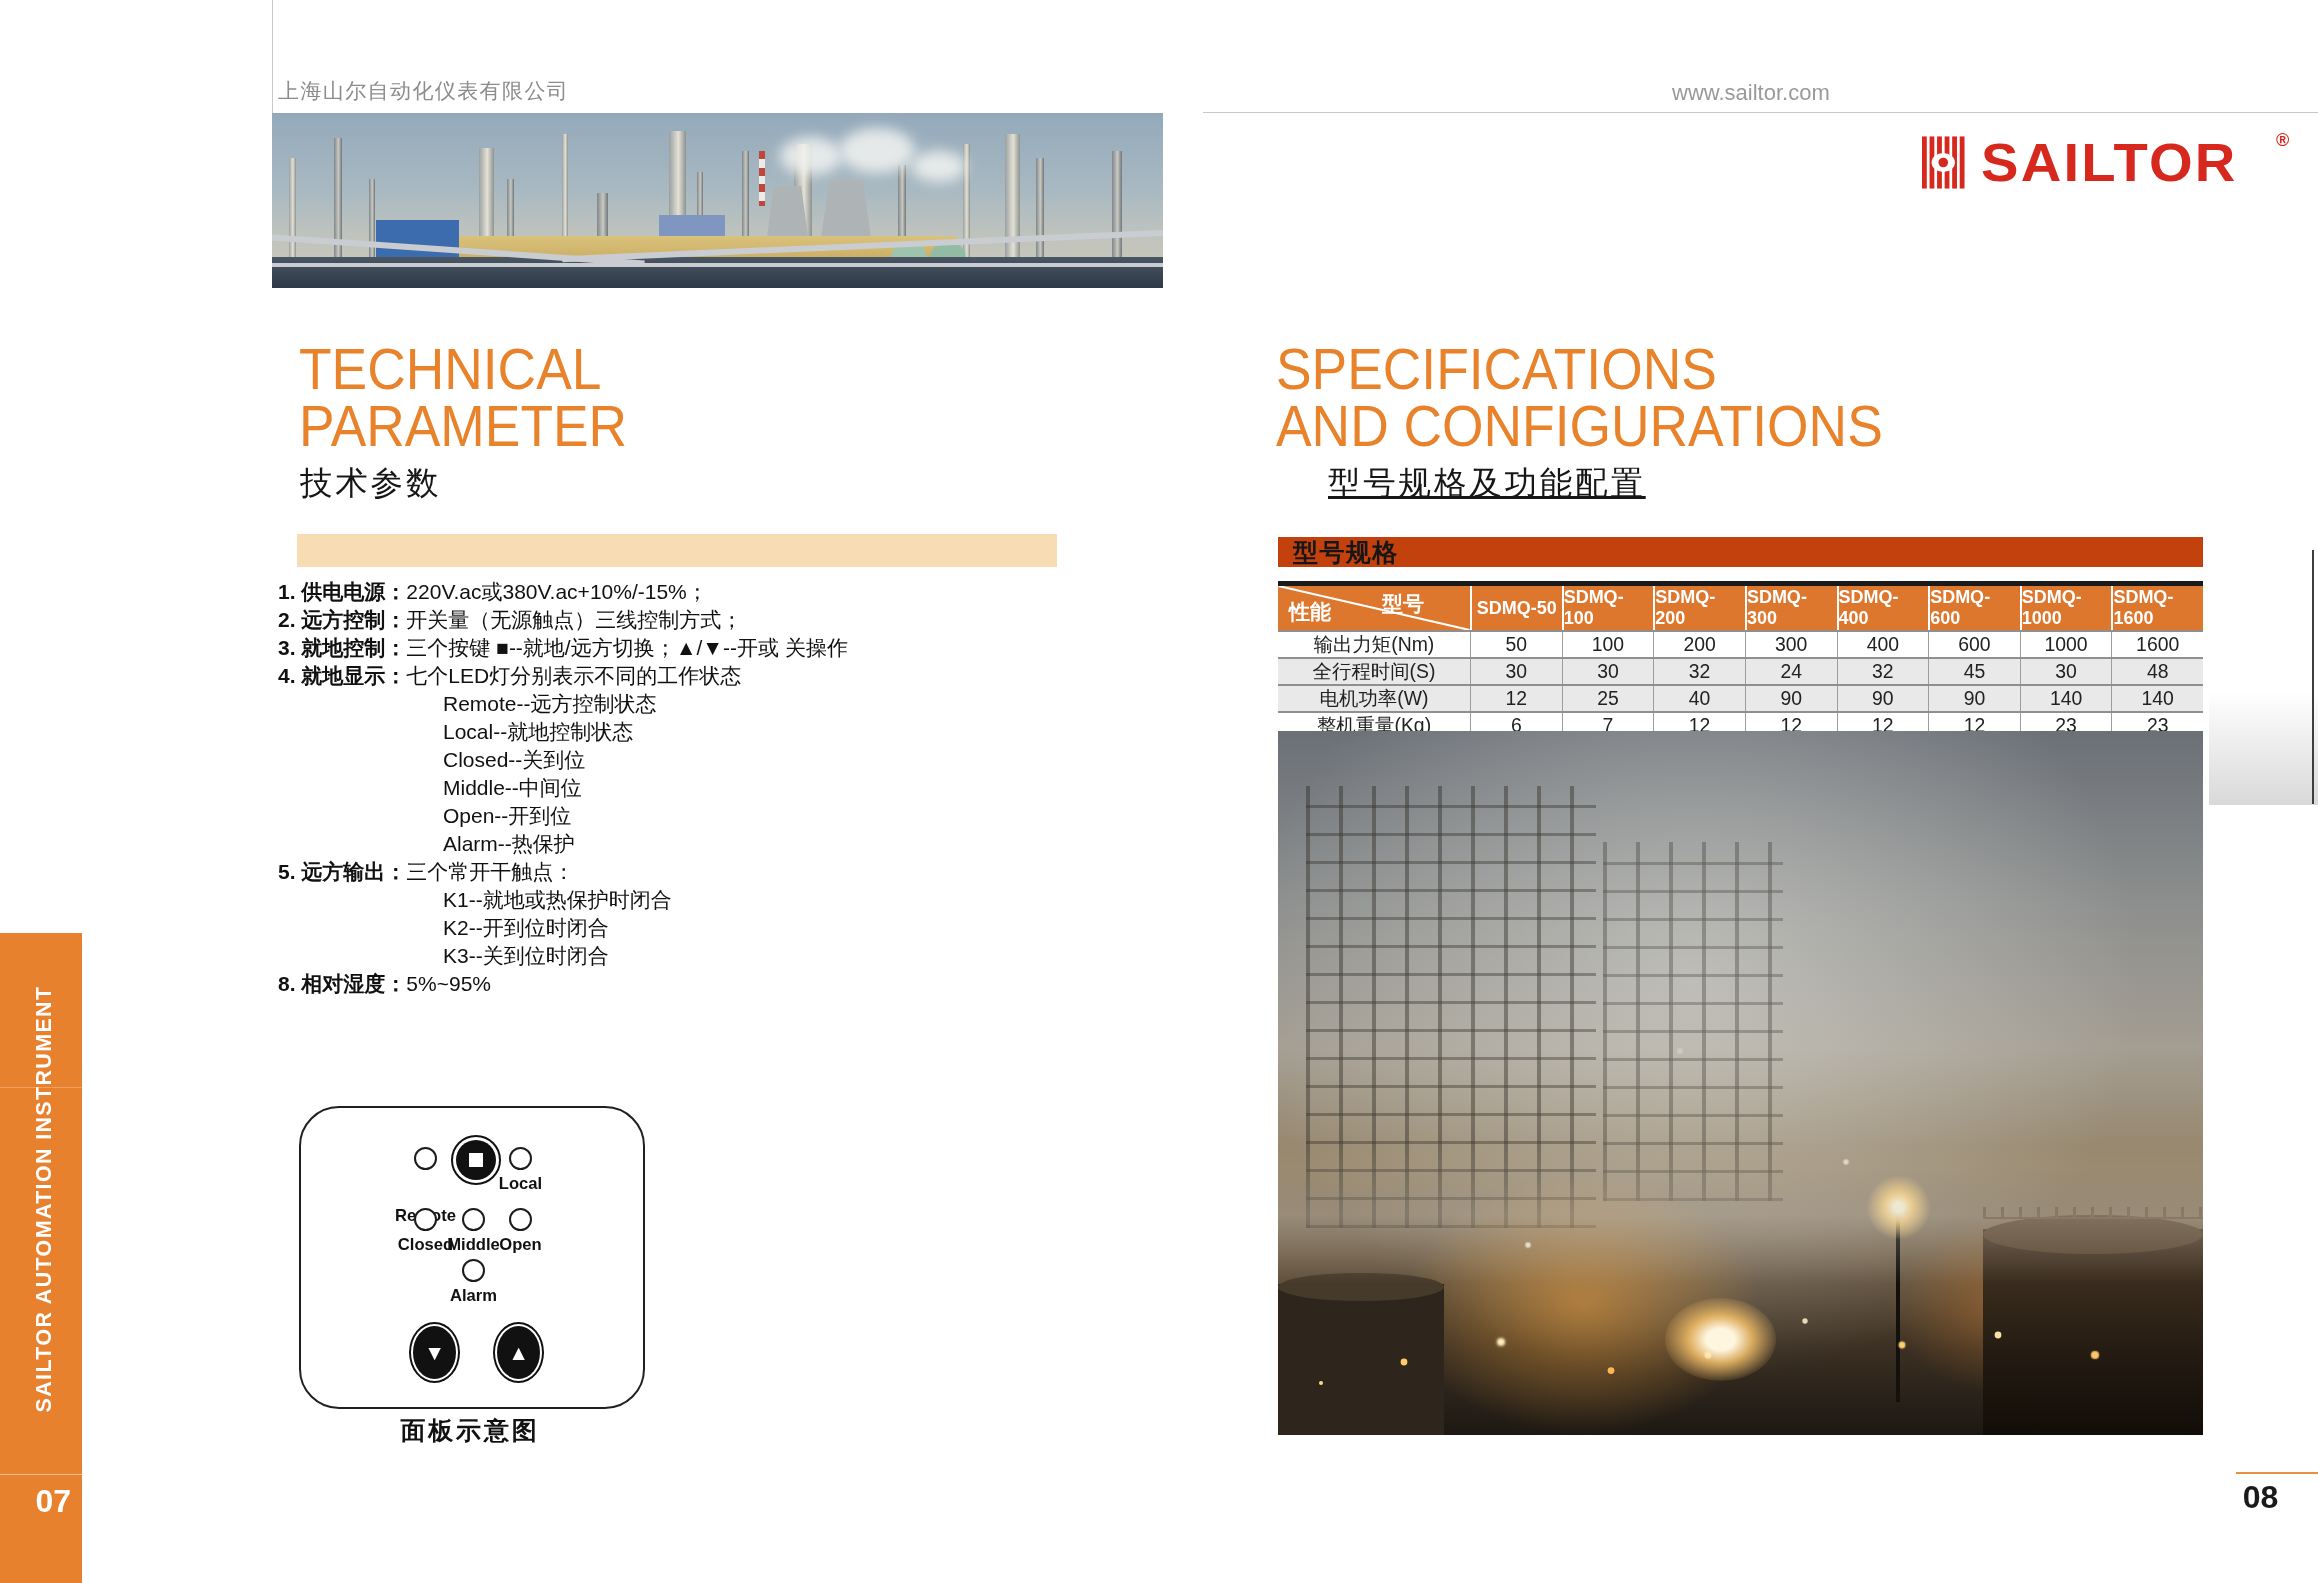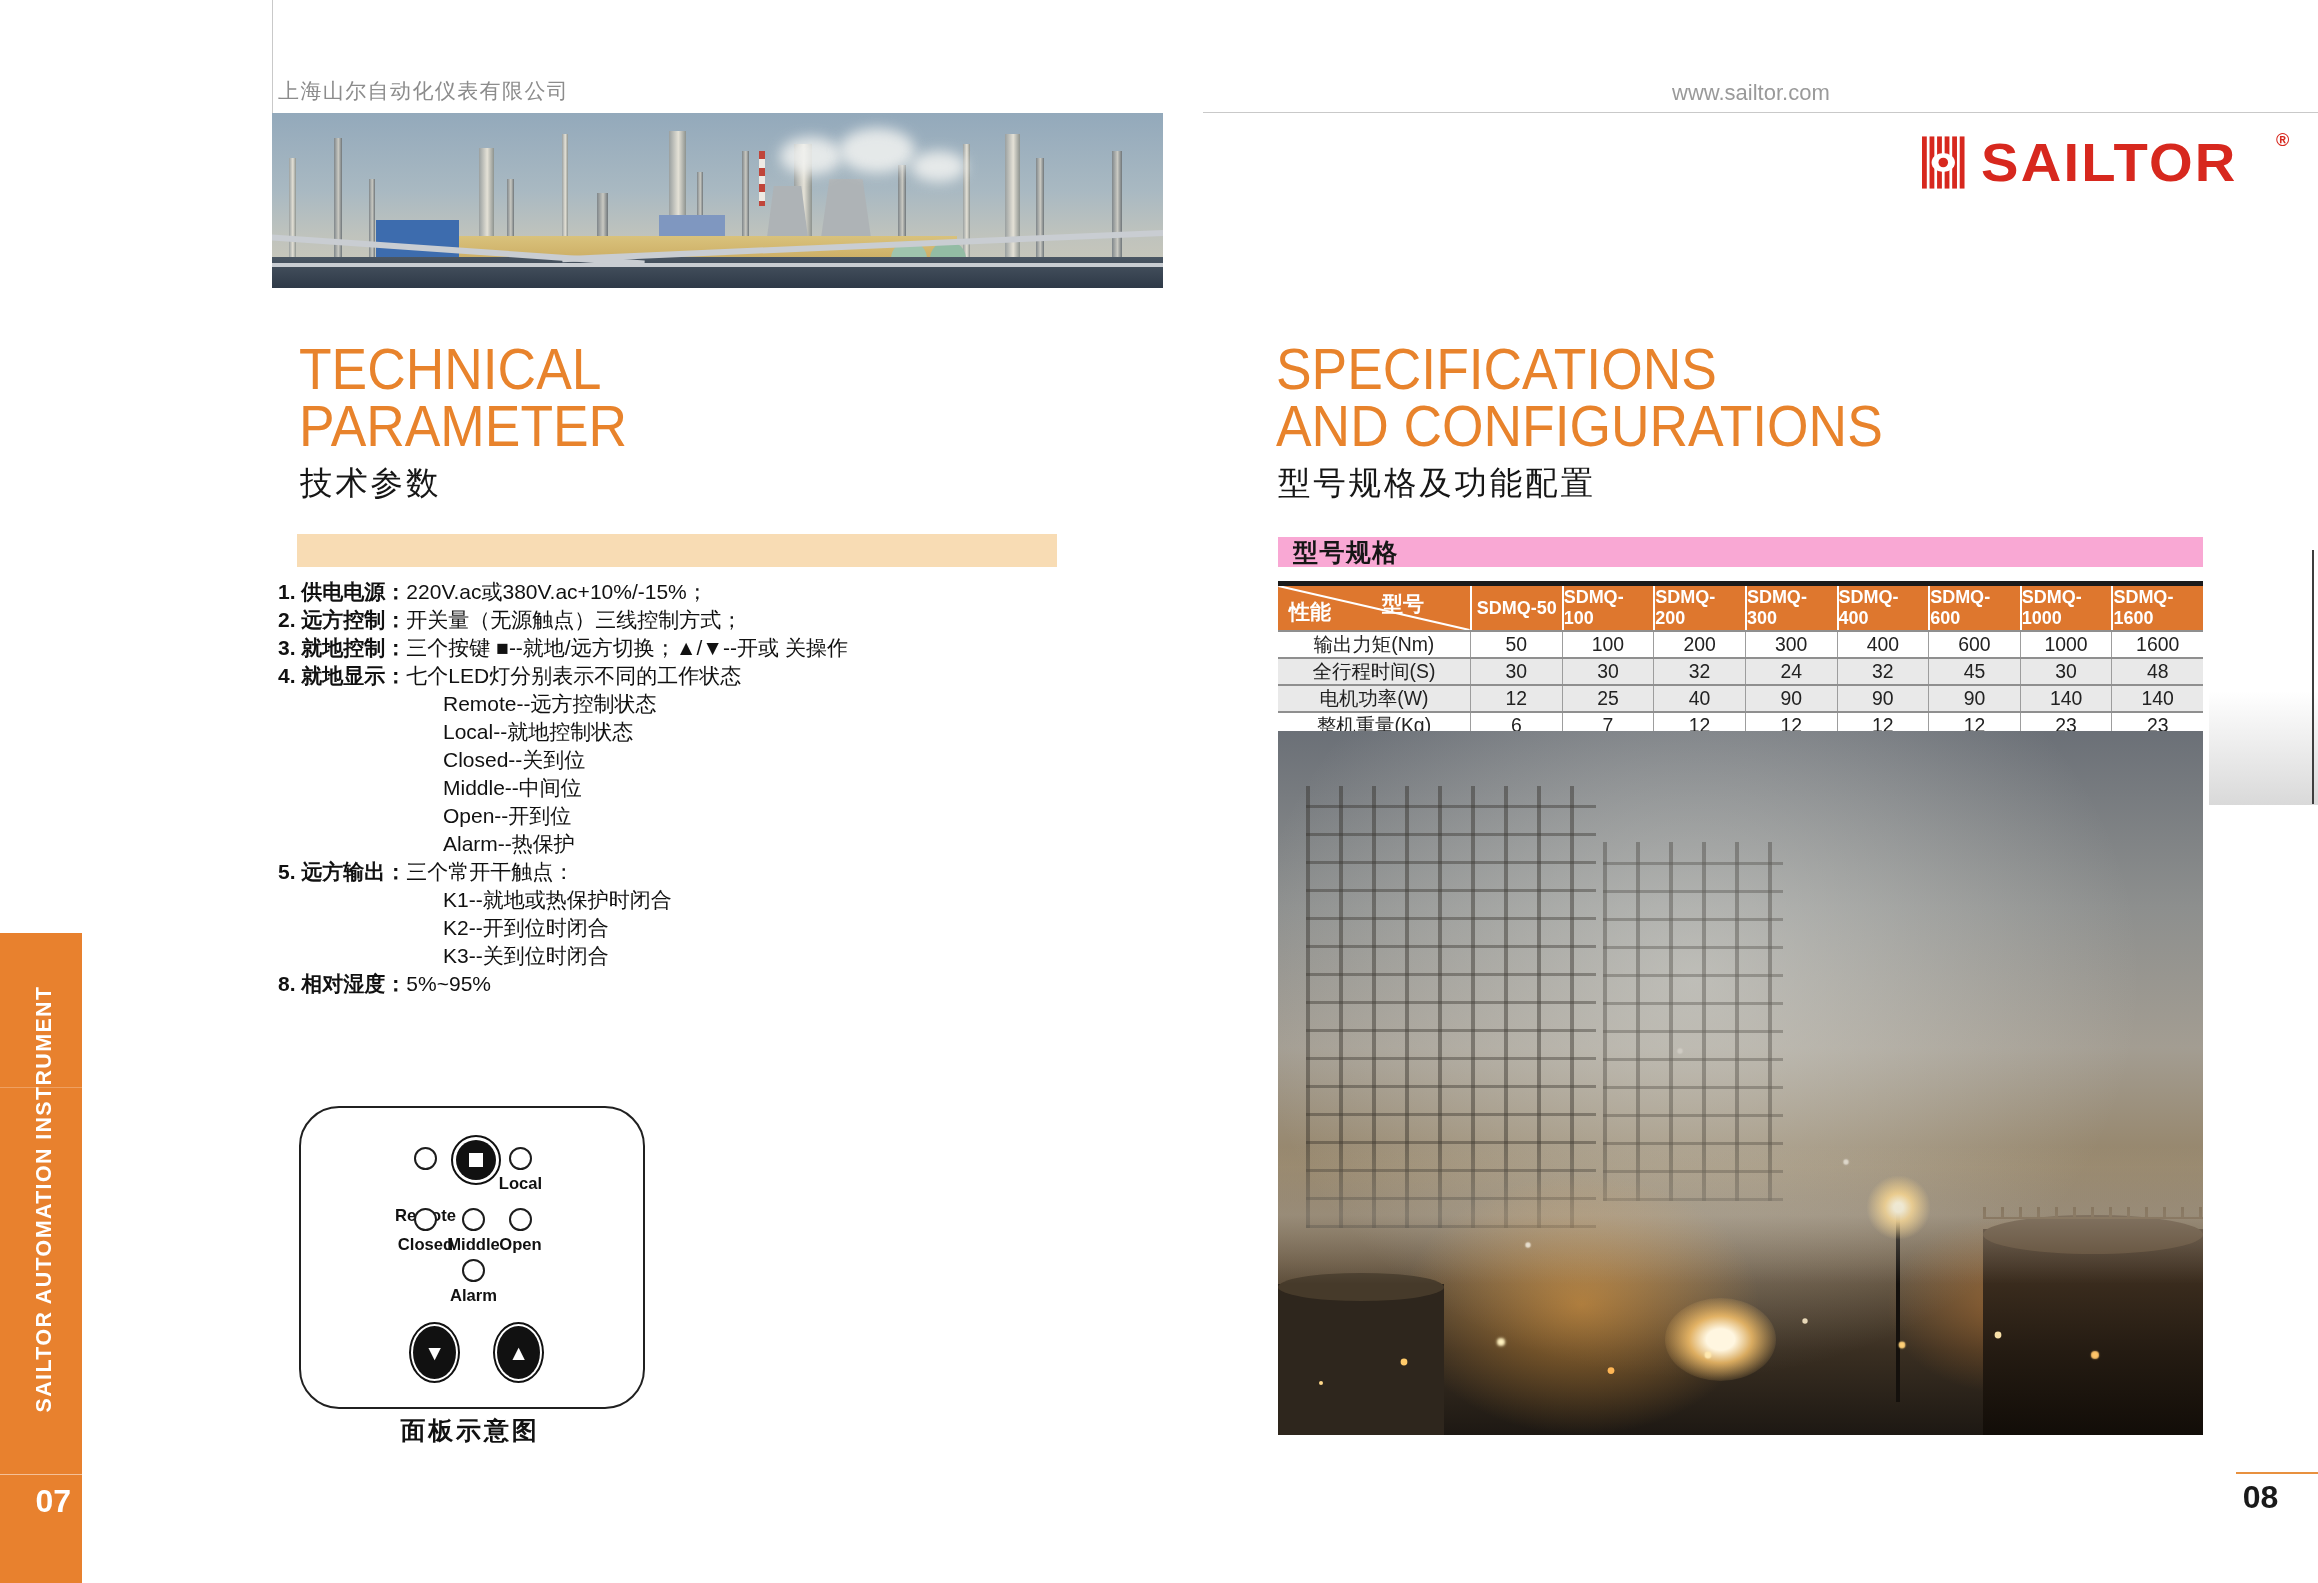--- a/index.html
+++ b/index.html
@@ -47,23 +47,23 @@
   .bigbtn-inner{position:absolute;left:2.8px;top:2.8px;width:40px;height:40px;border-radius:50%;background:#111;}
   .bigbtn-square{position:absolute;left:13px;top:13px;width:14px;height:14px;background:#fff;}
   .ovalbtn{position:absolute;width:47px;height:57px;border:2.1px solid #111;border-radius:50%;background:#fff;}
   .ovalbtn-inner{position:absolute;left:2.1px;top:2.1px;width:43px;height:53px;border-radius:50%;background:#111;
                  display:flex;align-items:center;justify-content:center;color:#fff;font-size:21px;}
   .panel-caption{left:299px;top:1414px;width:342px;text-align:center;font-size:25px;font-weight:600;color:#111;letter-spacing:2.8px;}
 
   
   .t-right1{left:1276px;top:340px;}
   .t-right2{left:1276px;top:397px;}
-  .s-right{left:1278px;top:462px;}
-
-  .banner{left:1278px;top:537px;width:925px;height:30px;background:#f9a8d4;display:flex;align-items:center;}
+  .s-right{left:1328px;top:462px;text-decoration:underline;}
+
+  .banner{left:1278px;top:537px;width:925px;height:30px;background:#c2410c;display:flex;align-items:center;}
   .banner-text{font-size:25px;font-weight:700;color:#161616;padding-left:15px;letter-spacing:1.4px;}
 
   .spec-table{left:1278px;top:581px;width:925px;border-top:5.5px solid #1a1a1a;}
   .thead{display:flex;height:44px;background:#de772e;}
   .corner{position:relative;width:192px;flex:none;}
   .corner svg{position:absolute;left:0;top:0;}
   .corner-top{position:absolute;right:46px;top:3.5px;font-size:21px;font-weight:700;color:#fff;text-align:center;}
   .corner-bottom{position:absolute;left:11px;bottom:4.1px;font-size:21px;font-weight:700;color:#fff;}
   .th{flex:1;border-left:2.1px solid #fff;display:flex;align-items:center;justify-content:center;
       color:#fff;font-size:18px;font-weight:700;}

